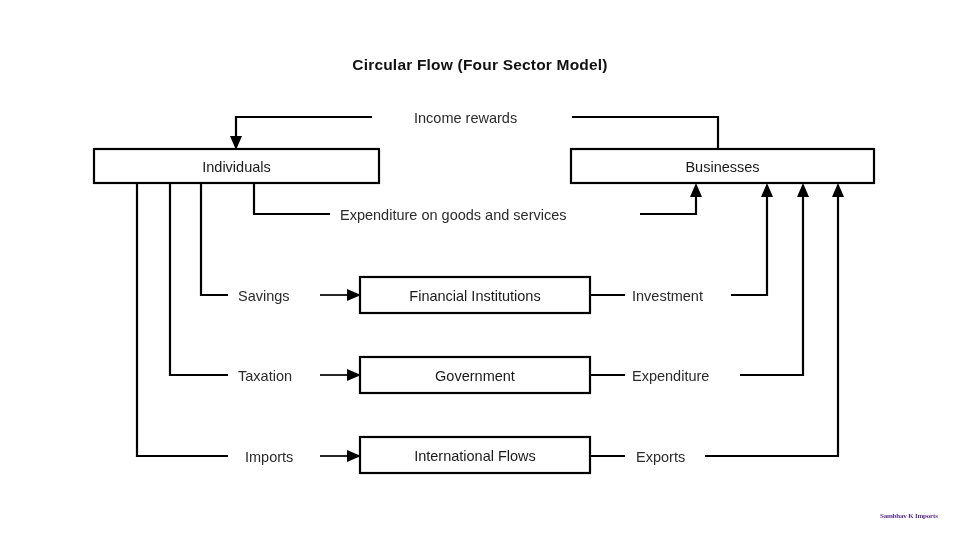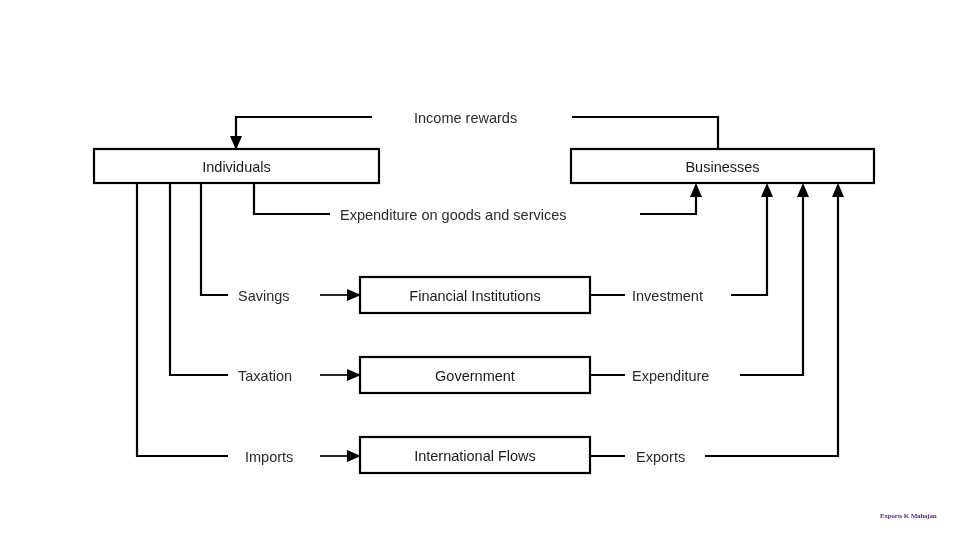--- a/index.html
+++ b/index.html
@@ -31,20 +31,21 @@
     font-family:"Liberation Serif","DejaVu Serif",serif;
     font-size:7px;font-weight:bold;color:#5b2d8e;
     letter-spacing:-0.2px;white-space:nowrap;
   }
 </style>
 </head>
 <body>
 
 <div id="diagram-root">
 
+  <div class="chart-title">Circular Flow (Four Sector Model)</div>
 
   <svg class="flow" viewBox="0 0 960 540">
 
     <g>
 
       <path class="flow-line" d="M718,149 L718,117 L572,117"></path>
 
       <path class="flow-line" d="M372,117 L236,117 L236,141"></path>
       <polygon class="arrow-head" points="236,150 230,136 242,136"></polygon>
       <text class="edge-label" x="414" y="123">Income rewards</text>
@@ -119,15 +120,15 @@
 
     <g>
       <path class="flow-line" d="M590,456 L625,456"></path>
       <path class="flow-line" d="M705,456 L838,456 L838,192"></path>
       <polygon class="arrow-head" points="838,183 832,197 844,197"></polygon>
       <text class="edge-label" x="636" y="462">Exports</text>
     </g>
 
   </svg>
 
-  <div class="signature">Exports K Mahajan</div>
+  <div class="signature">Sambhav K Imports</div>
 
 </div>
 
 </body></html>

